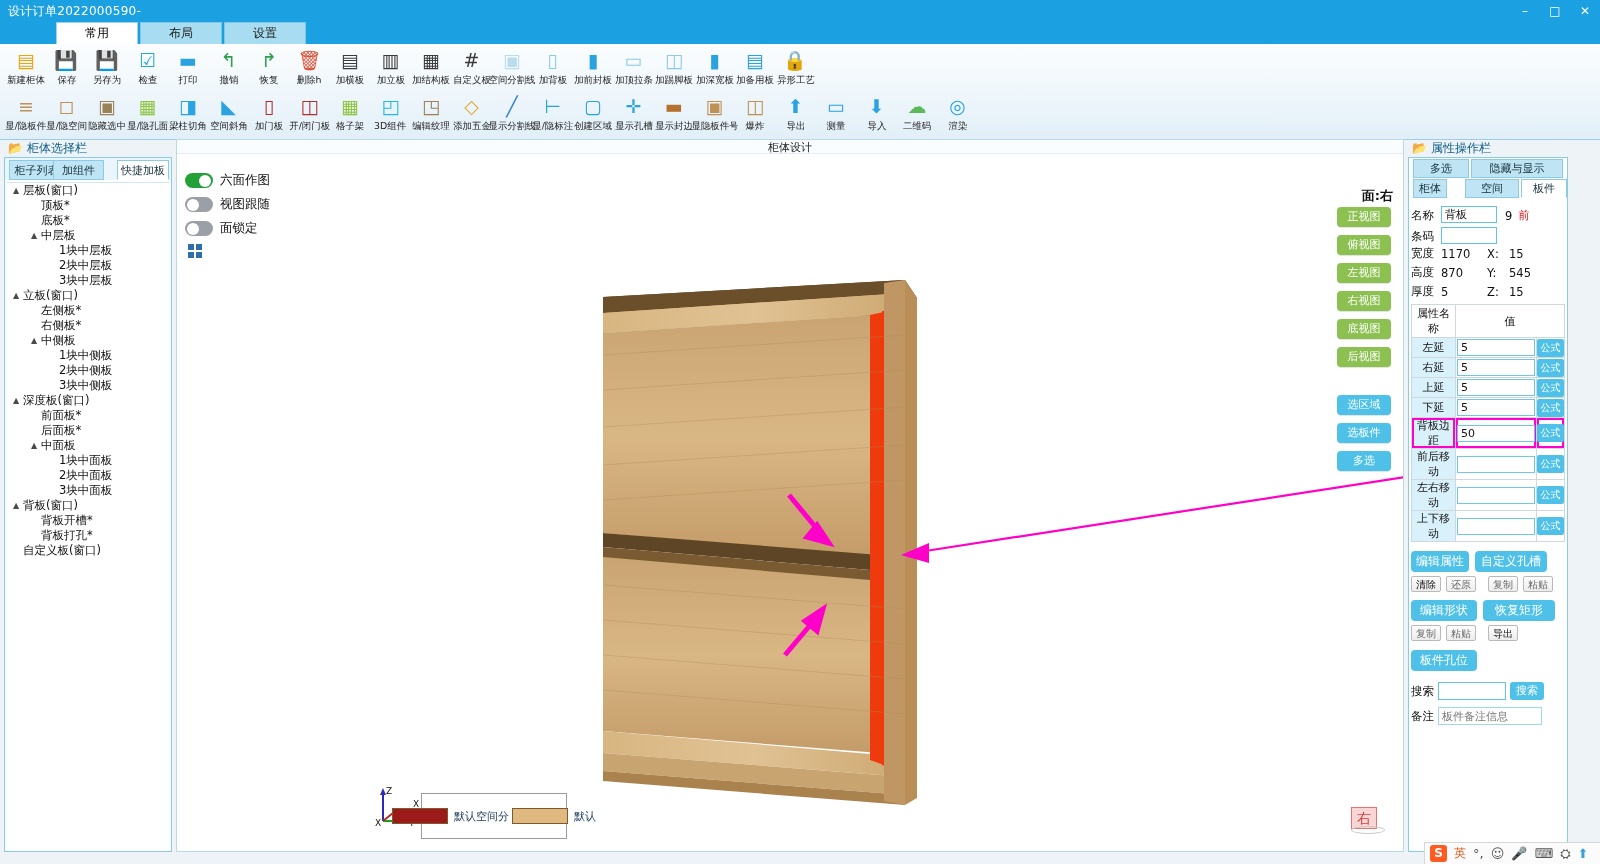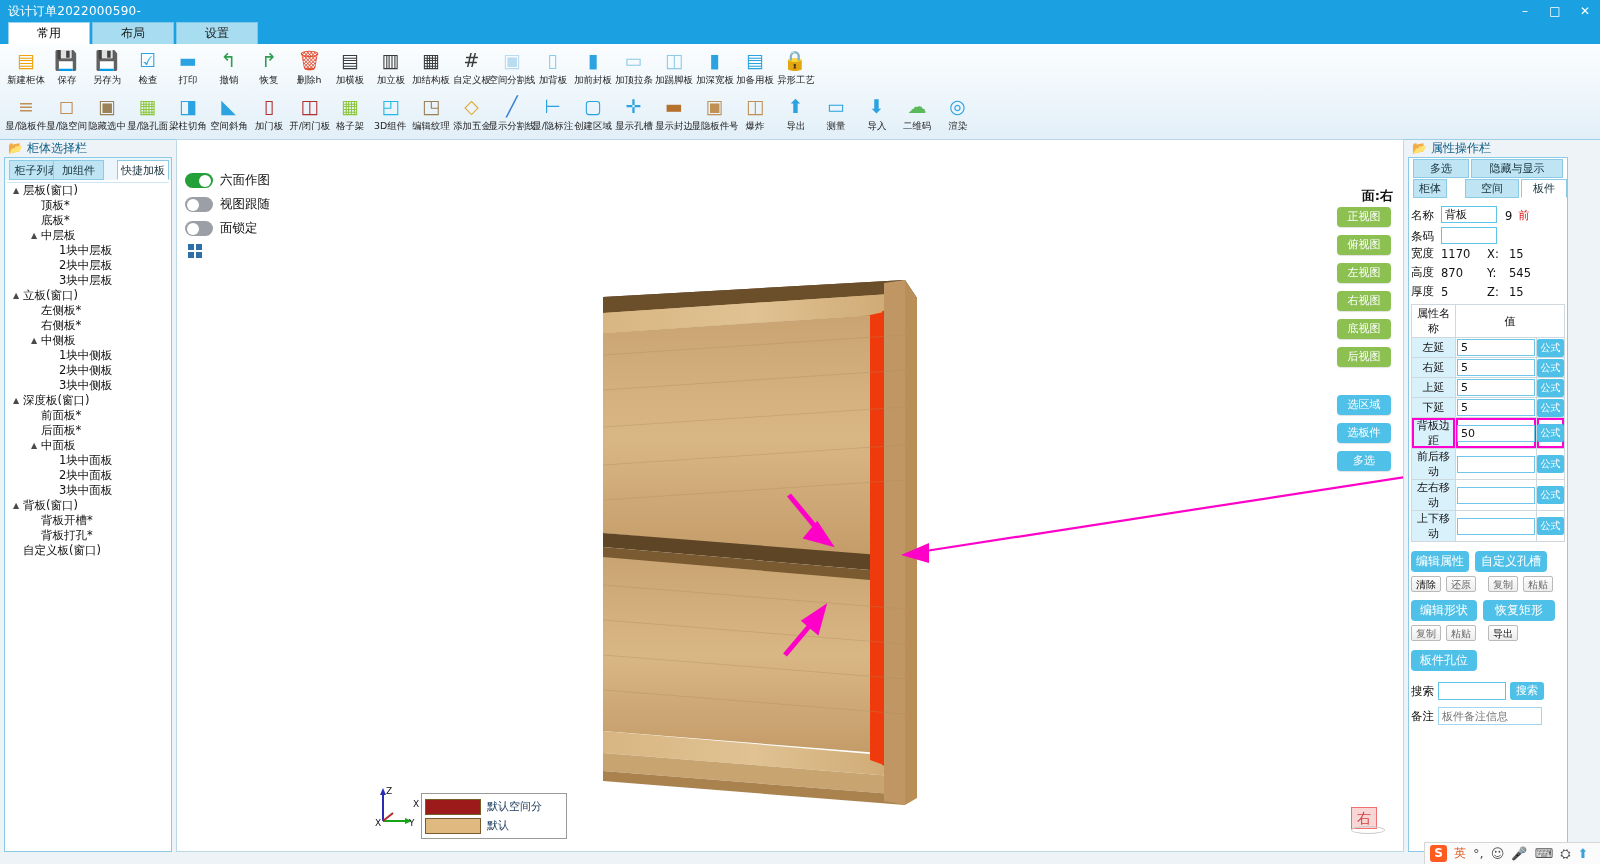--- a/index.html
+++ b/index.html
@@ -25,21 +25,21 @@
   }
 
   
   #ribbon-tabs {
     position:absolute; left:0; top:22px; width:1600px; height:22px;
     background:#1ba1e2;
   }
   .rtab {
     position:absolute; top:0; height:22px; line-height:21px;
     text-align:center; font-size:12px; color:#222;
-    border:1px solid #7fc9e8; border-bottom:none;
+    border:1px solid #7fc9e8; border-bottom:none;margin-left:48px;
   }
   .rtab.active { background:#fff; border-color:#9bd2ec; color:#000; }
   .rtab.inactive { background:#a8dcf0; color:#1a1a1a; }
 
   
   #ribbon {
     position:absolute; left:0; top:44px; width:1600px; height:96px;
     background:linear-gradient(180deg,#fbfdfe 0%, #eef6fb 55%, #e2eff8 100%);
     border-bottom:1px solid #9ccfe6;
   }
@@ -181,21 +181,21 @@
     position:absolute; right:0; bottom:0; width:176px; height:22px;
     background:#fbfbfb; border-top:1px solid #d6d6d6; border-left:1px solid #d6d6d6;
     display:flex; align-items:center; gap:7px; padding-left:5px;
   }
   #ime .g { font-size:13px; color:#555; }
 
   
   #legend {
     position:absolute; left:244px; bottom:12px; width:146px; height:46px;
     background:#fff; border:1px solid #9a9a9a;
-    display:flex; flex-direction:column; justify-content:center; gap:3px; padding:3px;
+    display:flex; flex-direction:row; justify-content:center; gap:3px; padding:3px;
   }
   .lgrow { display:flex; align-items:center; gap:6px; }
   .swatch { width:56px; height:16px; border:1px solid #7a5b2a; }
   .lgtxt { font-size:11px; color:#1a3a5a; white-space:nowrap; overflow:hidden; }
 
   #axis { position:absolute; left:196px; bottom:22px; width:46px; height:46px; }
 
   #corner-badge {
     position:absolute; right:18px; bottom:14px; width:34px; height:30px;
   }
@@ -509,20 +509,21 @@
         <span class="tlabel">背板打孔*</span>
       </div>
       <div class="tnode" style="padding-left: 6px;">
         <span class="tarrow"></span>
         <span class="tlabel">自定义板(窗口)</span>
       </div>
     </div>
 </div>
 
 <div id="center">
+  <div id="center-head">柜体设计</div>
   <div id="viewport">
 
     <div style="position:absolute;left:8px;top:7px;">
       <div class="toggle-row">
         <div class="tg on">
             <div class="kn"></div>
           </div>
         <div class="tg-label">六面作图</div>
       </div>
       <div class="toggle-row">

